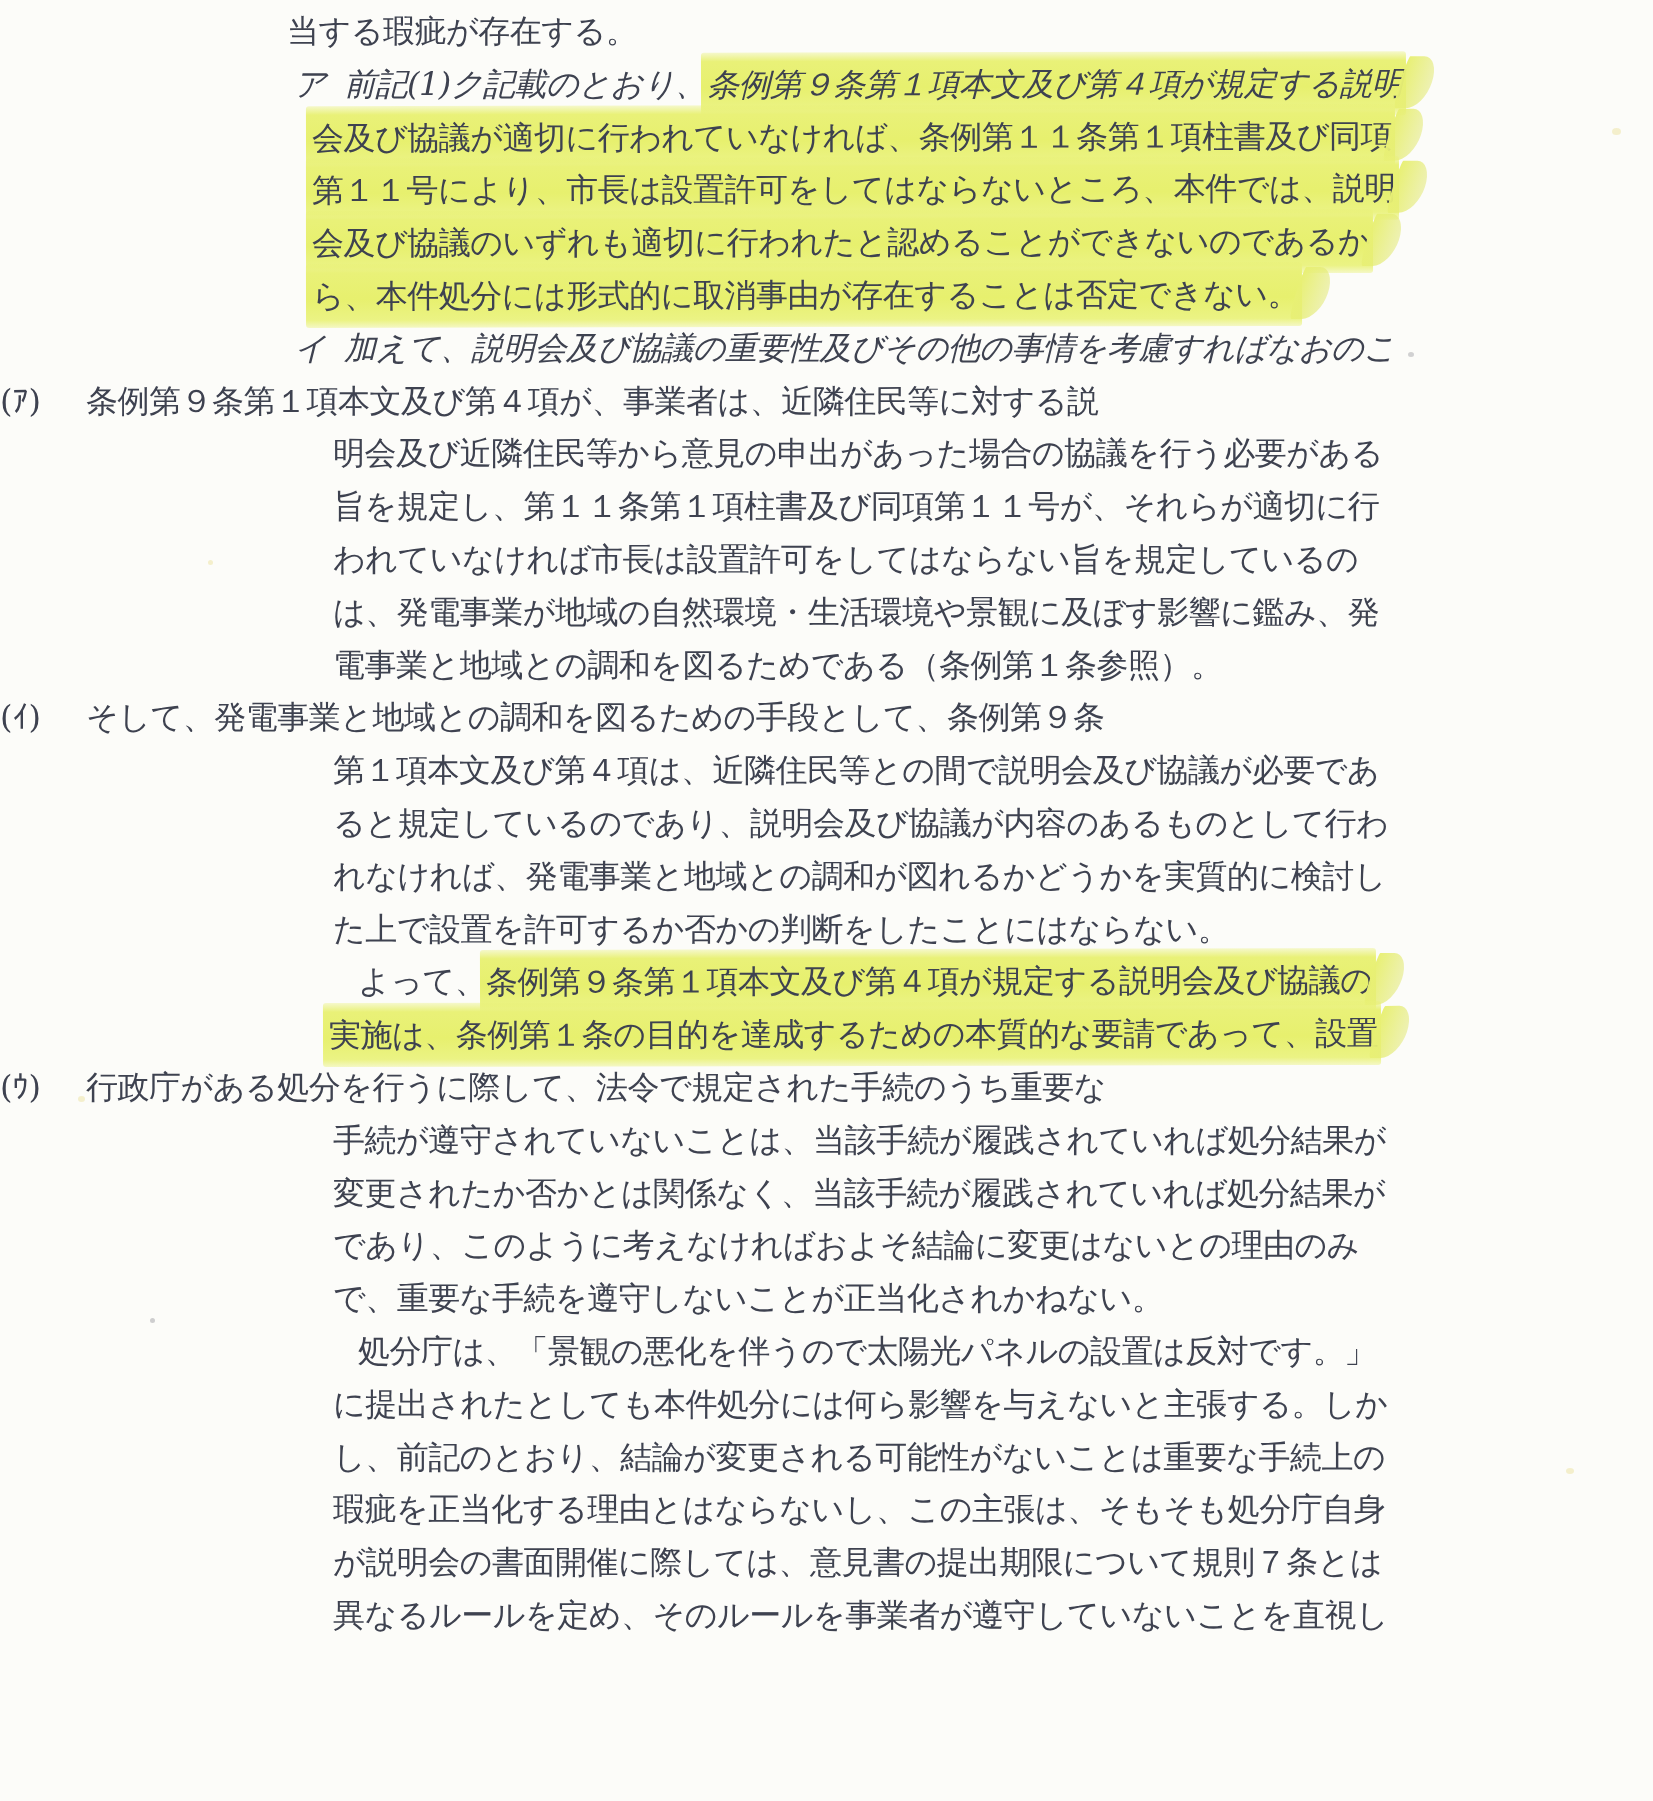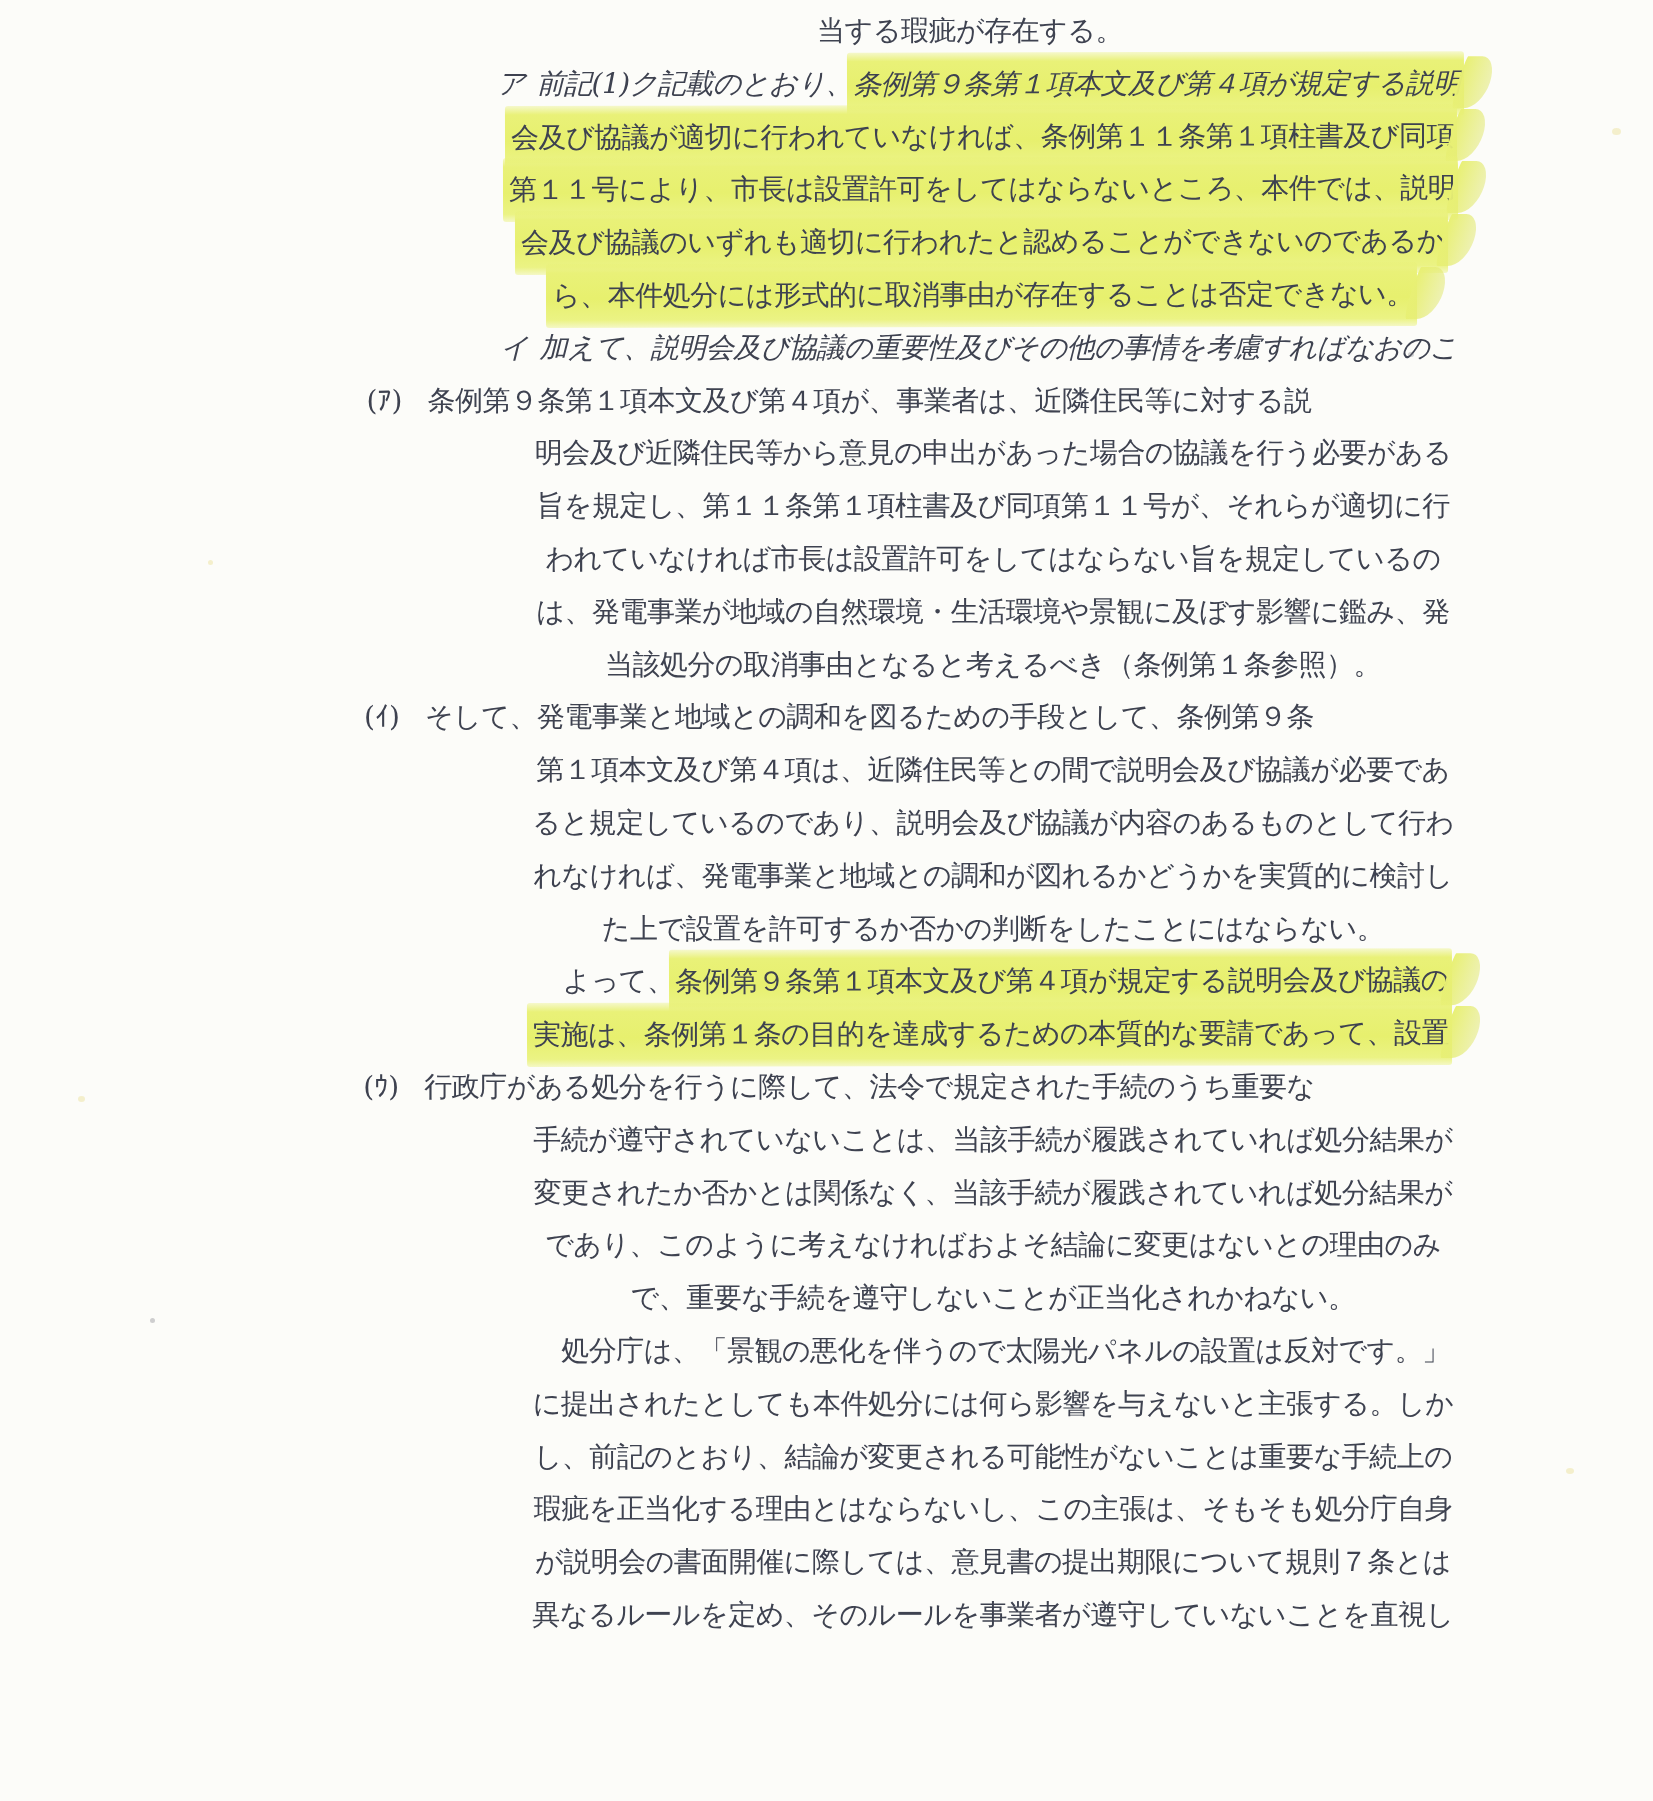--- a/index.html
+++ b/index.html
@@ -14,24 +14,23 @@
     box-sizing: border-box;
     padding-top: 5px;
     background: #fcfcf9;
     overflow: hidden;
     font-family: "DejaVu Serif", "Liberation Serif", serif;
     color: #3e4250;
   }
   .line {
     height: 52.8px;
     line-height: 52.8px;
-    font-size: 28px;
+    font-size: 32px;
     letter-spacing: -0.5px;
     white-space: nowrap;
-    text-align: center;
   }
   
   .l0       { margin-left: 287px; }
   .l1-first { margin-left: 294px; font-style: italic; }
   .l1-cont  { margin-left: 312px; }
   .l2-first { }
   .l2-cont  { margin-left: 333px; }
   .p-first  { margin-left: 358px; }
   .p-cont   { margin-left: 329px; }
 
@@ -95,21 +94,21 @@
       <div class="line l1-cont"><span class="hl tail">会及び協議が適切に行われていなければ、条例第１１条第１項柱書及び同項</span></div>
       <div class="line l1-cont"><span class="hl tail">第１１号により、市長は設置許可をしてはならないところ、本件では、説明</span></div>
       <div class="line l1-cont"><span class="hl tail">会及び協議のいずれも適切に行われたと認めることができないのであるか</span></div>
       <div class="line l1-cont"><span class="hl tail">ら、本件処分には形式的に取消事由が存在することは否定できない。</span></div>
       <div class="line l1-first"><span class="marker">イ</span><span>加えて、説明会及び協議の重要性及びその他の事情を考慮すればなおのこ</span></div>
       <div class="line l2-first"><span class="marker">(ｱ)</span><span>条例第９条第１項本文及び第４項が、事業者は、近隣住民等に対する説</span></div>
       <div class="line l2-cont"><span>明会及び近隣住民等から意見の申出があった場合の協議を行う必要がある</span></div>
       <div class="line l2-cont"><span>旨を規定し、第１１条第１項柱書及び同項第１１号が、それらが適切に行</span></div>
       <div class="line l2-cont"><span>われていなければ市長は設置許可をしてはならない旨を規定しているの</span></div>
       <div class="line l2-cont"><span>は、発電事業が地域の自然環境・生活環境や景観に及ぼす影響に鑑み、発</span></div>
-      <div class="line l2-cont"><span>当該処分の取消事由となると考えるべき（条例第１条参照）。</span></div>
+      <div class="line l2-cont"><span>電事業と地域との調和を図るためである（条例第１条参照）。</span></div>
       <div class="line l2-first"><span class="marker">(ｲ)</span><span>そして、発電事業と地域との調和を図るための手段として、条例第９条</span></div>
       <div class="line l2-cont"><span>第１項本文及び第４項は、近隣住民等との間で説明会及び協議が必要であ</span></div>
       <div class="line l2-cont"><span>ると規定しているのであり、説明会及び協議が内容のあるものとして行わ</span></div>
       <div class="line l2-cont"><span>れなければ、発電事業と地域との調和が図れるかどうかを実質的に検討し</span></div>
       <div class="line l2-cont"><span>た上で設置を許可するか否かの判断をしたことにはならない。</span></div>
       <div class="line p-first"><span>よって、</span><span class="hl tail">条例第９条第１項本文及び第４項が規定する説明会及び協議の</span></div>
       <div class="line p-cont"><span class="hl tail">実施は、条例第１条の目的を達成するための本質的な要請であって、設置</span></div>
       <div class="line l2-first"><span class="marker">(ｳ)</span><span>行政庁がある処分を行うに際して、法令で規定された手続のうち重要な</span></div>
       <div class="line l2-cont"><span>手続が遵守されていないことは、当該手続が履践されていれば処分結果が</span></div>
       <div class="line l2-cont"><span>変更されたか否かとは関係なく、当該手続が履践されていれば処分結果が</span></div>

